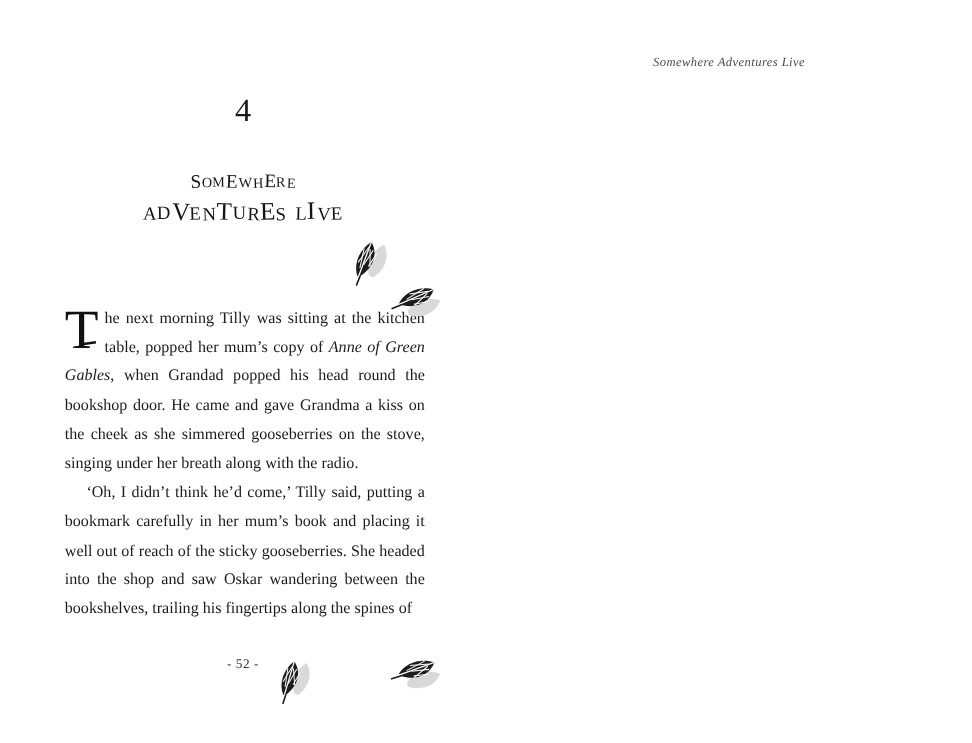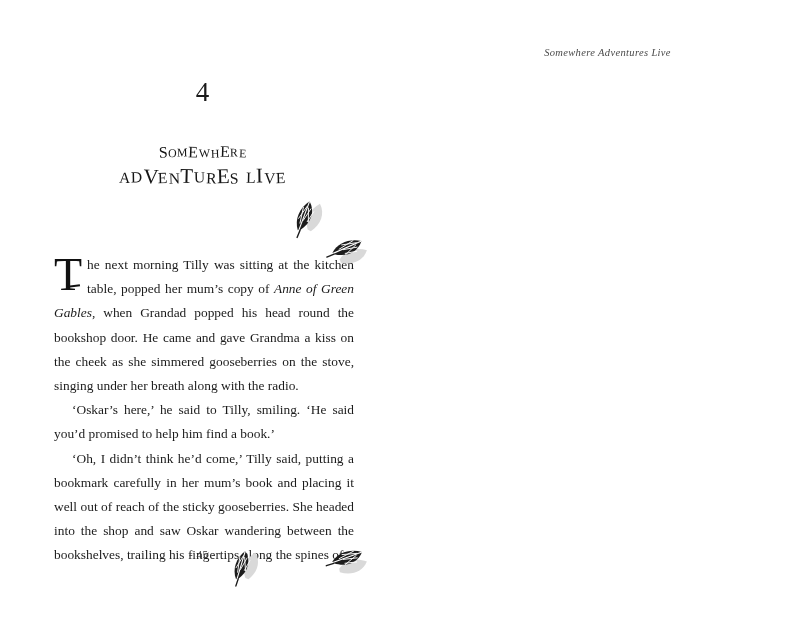--- a/index.html
+++ b/index.html
@@ -162,25 +162,24 @@
 
     <div class="chapter-number">4</div>
 
     <div class="chapter-title">
       <span class="tline tline-1"><span class="g big r1">S</span><span class="g small r2">O</span><span class="g small r3">M</span><span class="g big r4">E</span><span class="g small r5">W</span><span class="g small r1">H</span><span class="g big r2">E</span><span class="g small r3">R</span><span class="g small r4">E</span></span>
       <span class="tline tline-2"><span class="g small r2">A</span><span class="g small r3">D</span><span class="g big r4">V</span><span class="g small r5">E</span><span class="g small r1">N</span><span class="g big r2">T</span><span class="g small r3">U</span><span class="g small r4">R</span><span class="g big r5">E</span><span class="g small r1">S</span><span class="sp"></span><span class="g small r2">L</span><span class="g big r3">I</span><span class="g small r4">V</span><span class="g small r5">E</span></span>
     </div>
 
     <div class="body-col left">
         <p class="first"><span class="dropcap">T</span><span>he next morning Tilly was sitting at the kitchen table, popped her mum’s copy of </span><i>Anne of Green Gables</i><span>, when Grandad popped his head round the bookshop door. He came and gave Grandma a kiss on the cheek as she simmered gooseberries on the stove, singing under her breath along with the radio.</span></p>
-        <p><span>‘Oskar’s here,’ he said to Tilly, smiling. ‘He said you’d promised to help him find a book.’</span></p>
         <p><span>‘Oh, I didn’t think he’d come,’ Tilly said, putting a bookmark carefully in her mum’s book and placing it well out of reach of the sticky gooseberries. She headed into the shop and saw Oskar wandering between the bookshelves, trailing his fingertips along the spines of</span></p>
       </div>
 
-    <div class="folio">- 45 -</div>
+    <div class="folio">- 52 -</div>
   </div>
 
   <div class="page page-right">
 
     <div class="running-head">Somewhere Adventures Live</div>
 
   </div>
 
   <div id="ornament-layer">
       <div class="leaf" style="left: 286px; top: 198px; transform: rotate(-28deg);">

